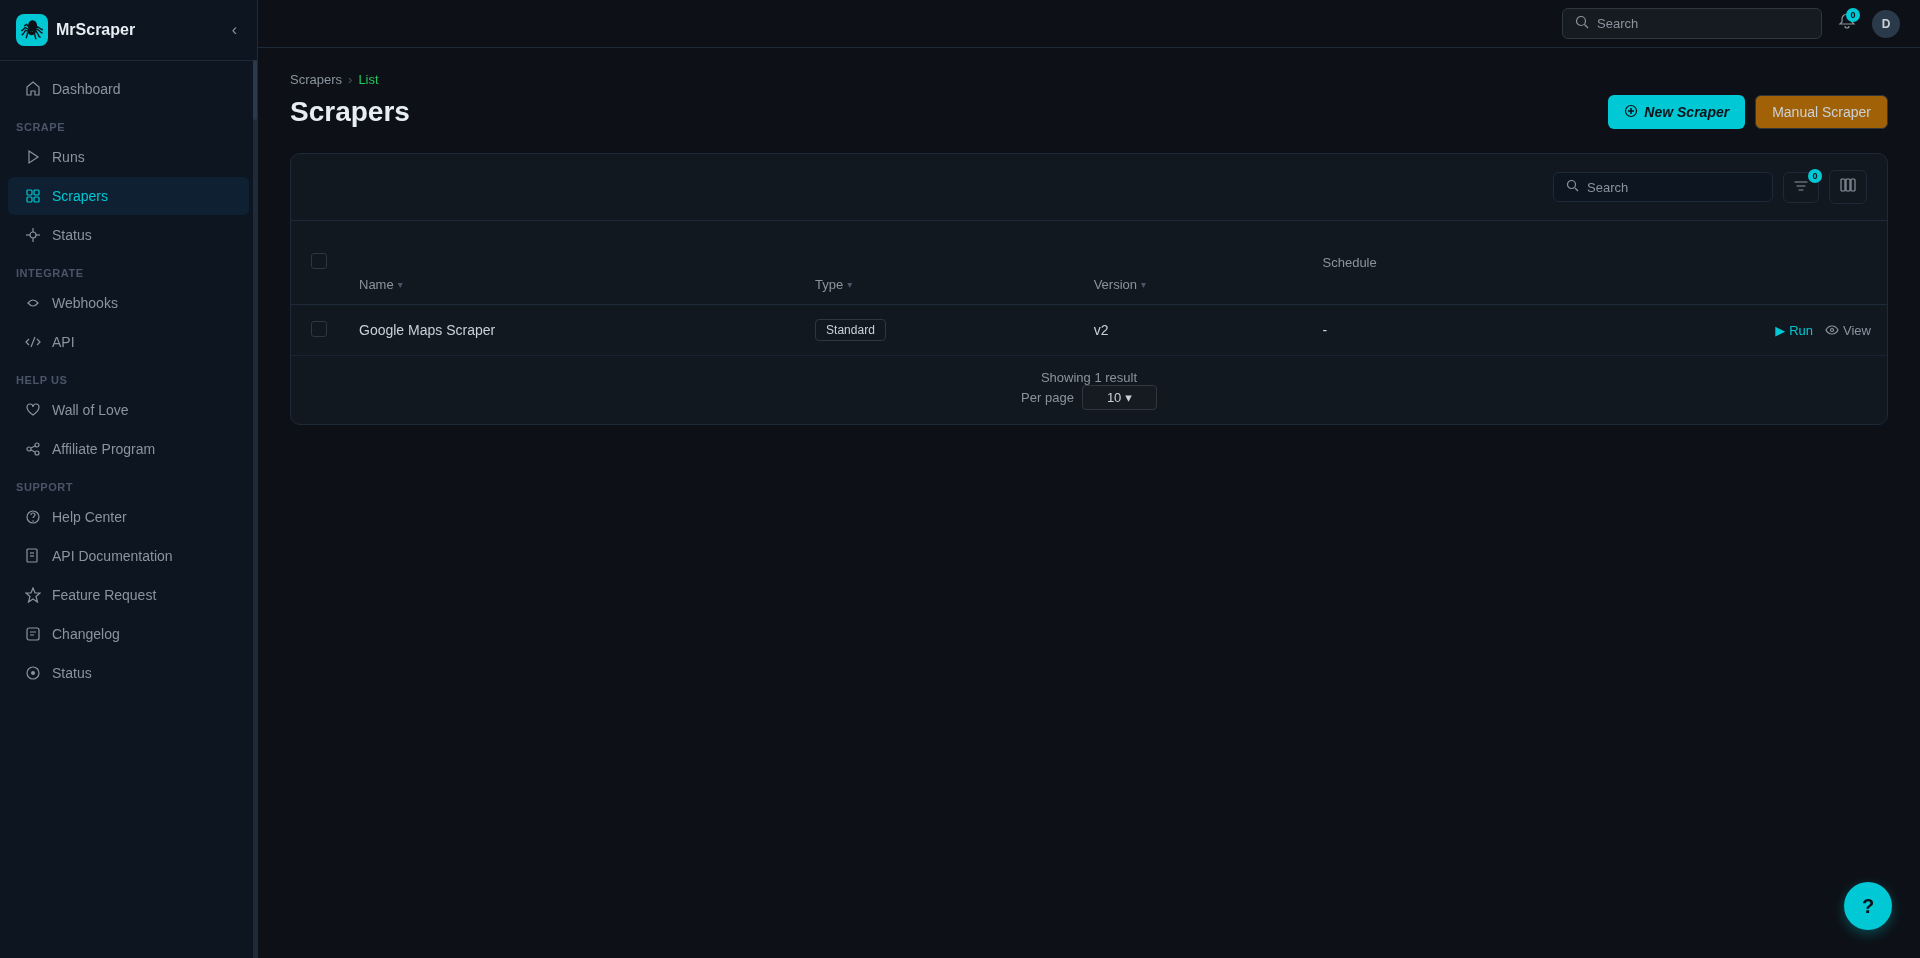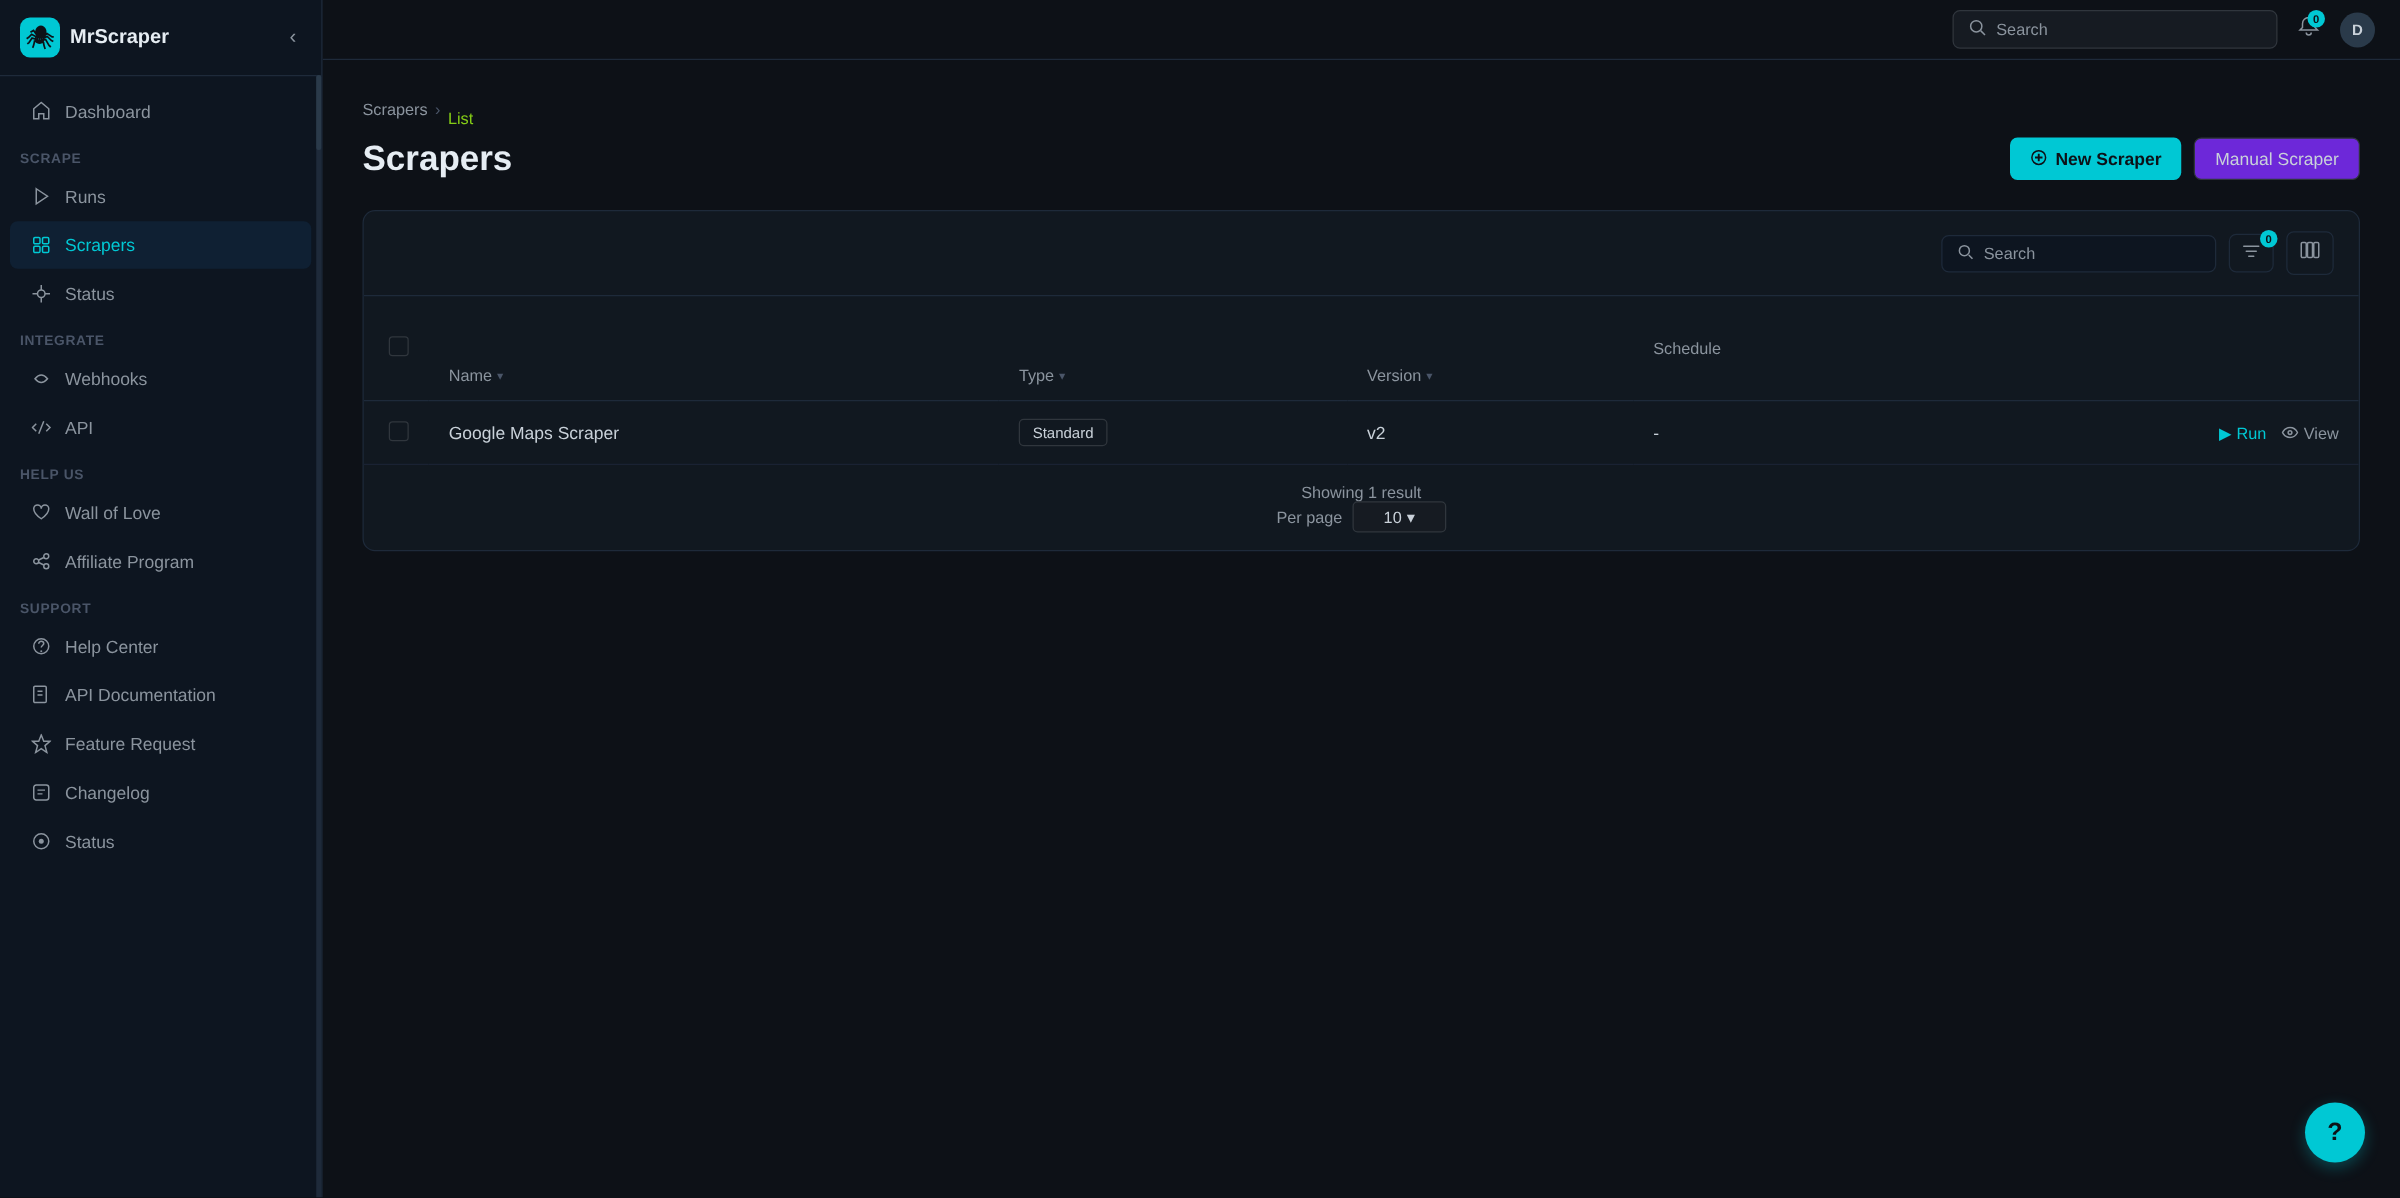--- a/index.html
+++ b/index.html
@@ -230,22 +230,21 @@
       color: #8b949e;
       cursor: pointer;
       text-decoration: none;
     }
 
     .breadcrumb-sep {
       color: #4a5568;
     }
 
     .breadcrumb-current {
-      color: #84cc16;
-      margin-top: 15px;
+      color: #22c55e;
     }
 
     .page-header {
       display: flex;
       align-items: center;
       justify-content: space-between;
       margin-bottom: 24px;
     }
 
     .page-title {
@@ -264,24 +263,25 @@
       align-items: center;
       gap: 6px;
       background: #00c8d4;
       color: #0d1117;
       border: none;
       border-radius: 6px;
       padding: 8px 16px;
       font-size: 14px;
       font-weight: 600;
       cursor: pointer;
+      font-style: italic;
     }
 
     .btn-manual-scraper {
-      background: #6d28d9;
+      background: #a16207;
       color: #c9d1d9;
       border: 1px solid #30363d;
       border-radius: 6px;
       padding: 8px 16px;
       font-size: 14px;
       font-weight: 500;
       cursor: pointer;
     }
 
     

